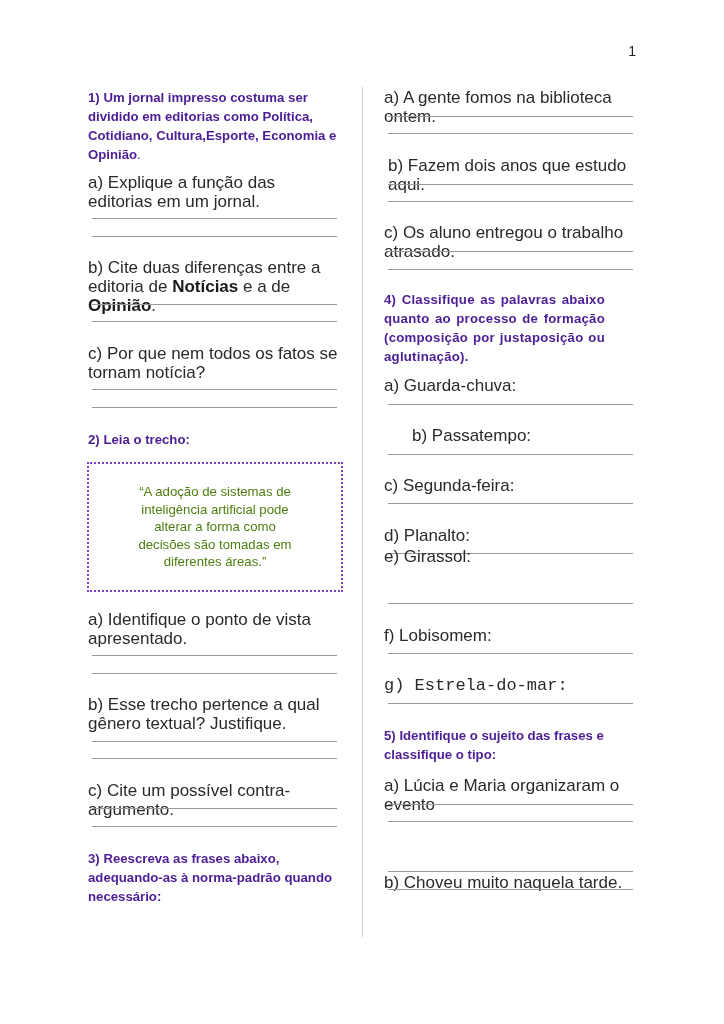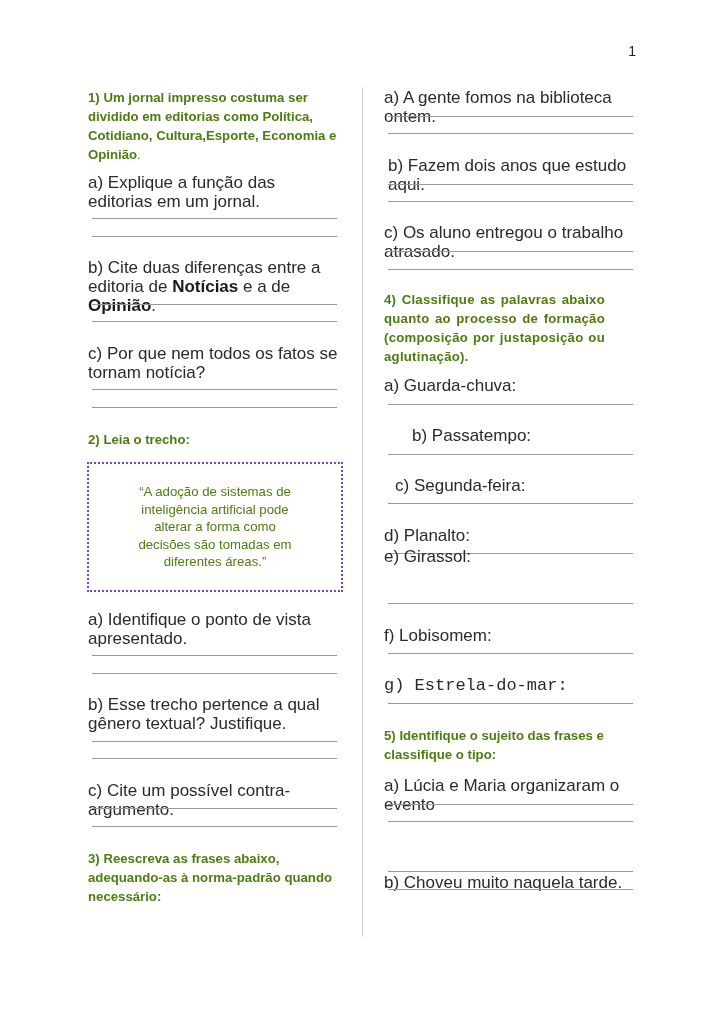--- a/index.html
+++ b/index.html
@@ -4,21 +4,21 @@
 <style>
   html, body { margin: 0; padding: 0; background: #ffffff; }
   body { width: 724px; height: 1024px; position: relative; overflow: hidden;
          font-family: "Liberation Sans", sans-serif; color: #222; }
   .page-number { position: absolute; top: 43px; right: 88px; font-size: 14px; color: #222; }
   .divider { position: absolute; left: 362px; top: 87px; width: 1px; height: 850px; background: #cfcfcf; }
   .col { position: absolute; top: 0; }
   .col-left { left: 88px; width: 250px; }
   .col-right { left: 384px; width: 250px; }
   .abs { position: absolute; left: 0; }
-  .q-title { font-weight: bold; font-size: 13.2px; line-height: 19px; color: #4d7c0f; }
+  .q-title { font-weight: bold; font-size: 13.2px; line-height: 19px; color: #4c1d95; }
   .q-title.justify { text-align: justify; width: 221px; letter-spacing: 0.25px; }
   .q-text { font-size: 17px; line-height: 19px; color: #2a2a2a; }
   .q-text b { font-weight: bold; color: #1a1a1a; }
   .line { position: absolute; height: 1px; background: #9a9a9a; }
   .col-left .line { left: 4px; width: 245px; }
   .col-right .line { left: 4px; width: 245px; }
   .quote-box { position: absolute; left: -1px; width: 256px; height: 130px;
                border: 2px dotted #7a3fcf; box-sizing: border-box;
                display: flex; align-items: center; justify-content: center; }
   .quote-text { width: 170px; text-align: center; font-size: 13.2px; line-height: 17.5px; color: #4d7c0f; }
@@ -79,21 +79,21 @@
   <div class="line" style="top:269px;"></div>
 
   <div class="abs q-title justify" style="top:290px;">4) Classifique as palavras abaixo quanto ao processo de formação (composição por justaposição ou aglutinação).</div>
 
   <div class="abs q-text" style="top:376px;">a) Guarda-chuva:</div>
   <div class="line" style="top:404px;"></div>
 
   <div class="abs q-text" style="top:426px;padding-left:28px;">b) Passatempo:</div>
   <div class="line" style="top:454px;"></div>
 
-  <div class="abs q-text" style="top:476px;margin-left:11px;">c) Segunda-feira:</div>
+  <div class="abs q-text" style="top:476px;">c) Segunda-feira:</div>
   <div class="line" style="top:503px;"></div>
 
   <div class="abs q-text" style="top:526px;">d) Planalto:</div>
   <div class="line" style="top:553px;"></div>
 
   <div class="abs q-text" style="top:547px;">e) Girassol:</div>
   <div class="line" style="top:603px;"></div>
 
   <div class="abs q-text" style="top:626px;">f) Lobisomem:</div>
   <div class="line" style="top:653px;"></div>

